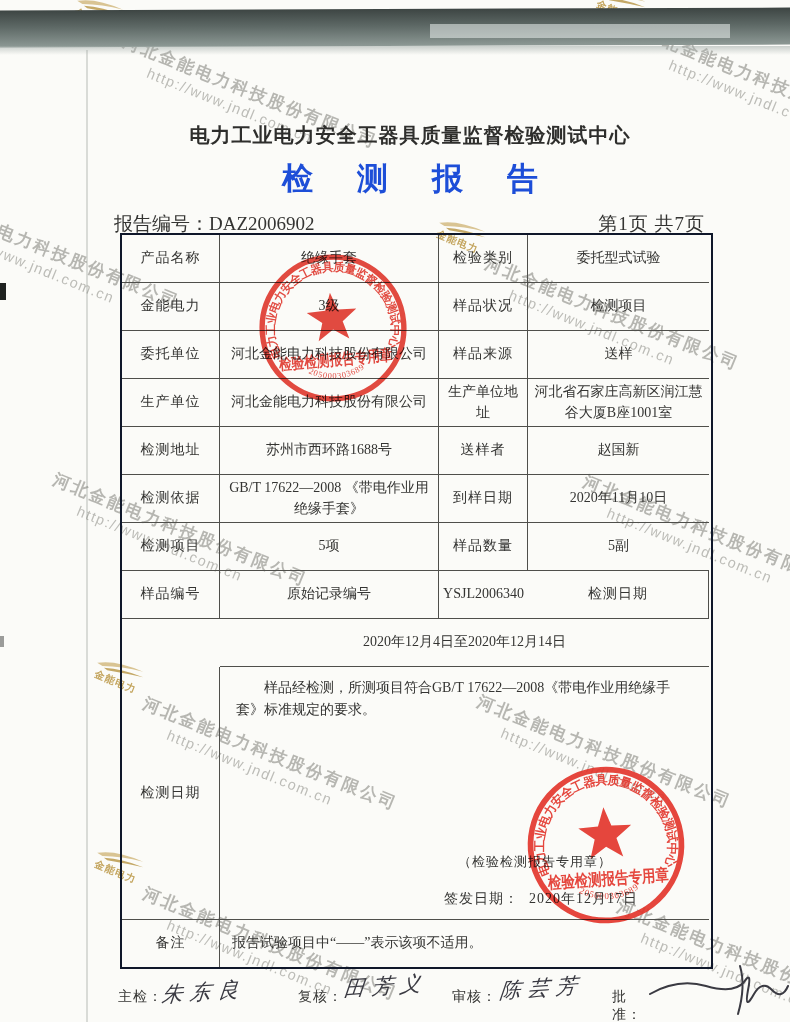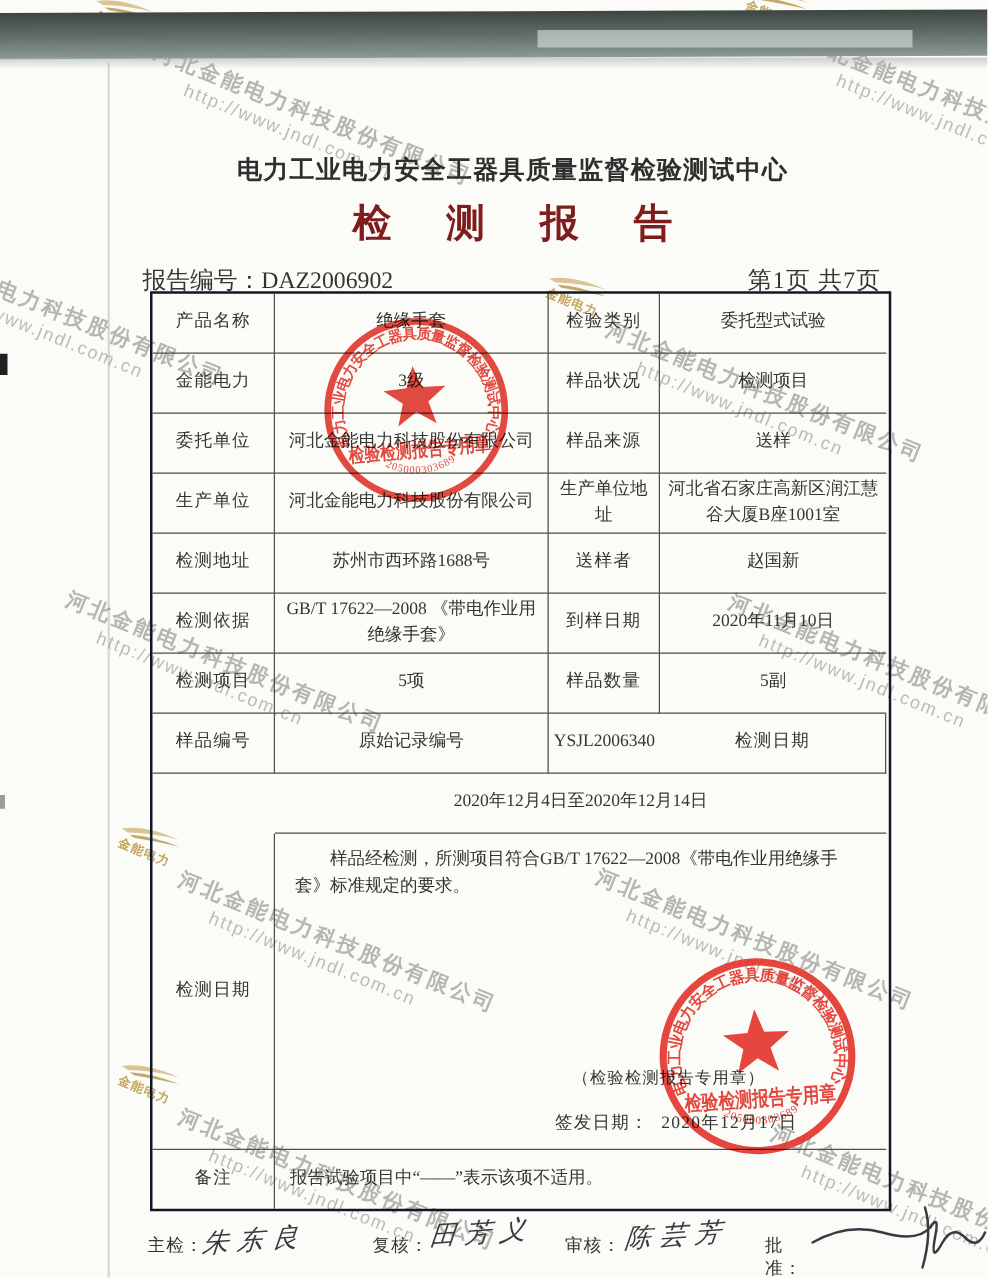--- a/index.html
+++ b/index.html
@@ -29,21 +29,21 @@
   .wm-url{display:block;font-size:14.5px;letter-spacing:1.5px;color:#bcbcb7;margin:1px 0 0 34px;
       font-family:"Liberation Sans",sans-serif;}
   .wm-logo{position:absolute;left:-62px;top:-20px;width:56px;text-align:center;}
   .wm-logo .glyph{display:block;height:16px;}
   .wm-logo .lg-txt{display:block;font-size:10px;font-weight:bold;color:#c3a45c;letter-spacing:1px;}
 
   
   .hdr-org{position:absolute;left:90px;width:640px;top:122px;text-align:center;
     font-size:20px;font-weight:600;letter-spacing:1px;color:#2e2e2c;z-index:3;}
   .hdr-title{position:absolute;left:90px;width:640px;top:158px;text-align:center;
-    font-size:31px;font-weight:600;color:#7f1d1d;letter-spacing:44px;text-indent:44px;z-index:3;}
+    font-size:31px;font-weight:600;color:#1d4ed8;letter-spacing:44px;text-indent:44px;z-index:3;}
   .meta-line{position:absolute;left:114px;top:211px;width:591px;font-size:19px;z-index:3;}
   .meta-line .pages{position:absolute;right:0;top:0;letter-spacing:1px;}
 
   
   .rpt-table{position:absolute;left:120px;top:233px;width:589px;z-index:3;
     display:grid;grid-template-columns:98px 219px 89px 181px;
     grid-template-rows:48px 48px 48px 48px 48px 48px 48px 48px 48px 253px 47px;
     border:2px solid #0f172a;font-size:14px;}
   .c{border-right:1px solid #4f4f4b;border-bottom:1px solid #4f4f4b;
     display:flex;align-items:center;justify-content:center;text-align:center;

